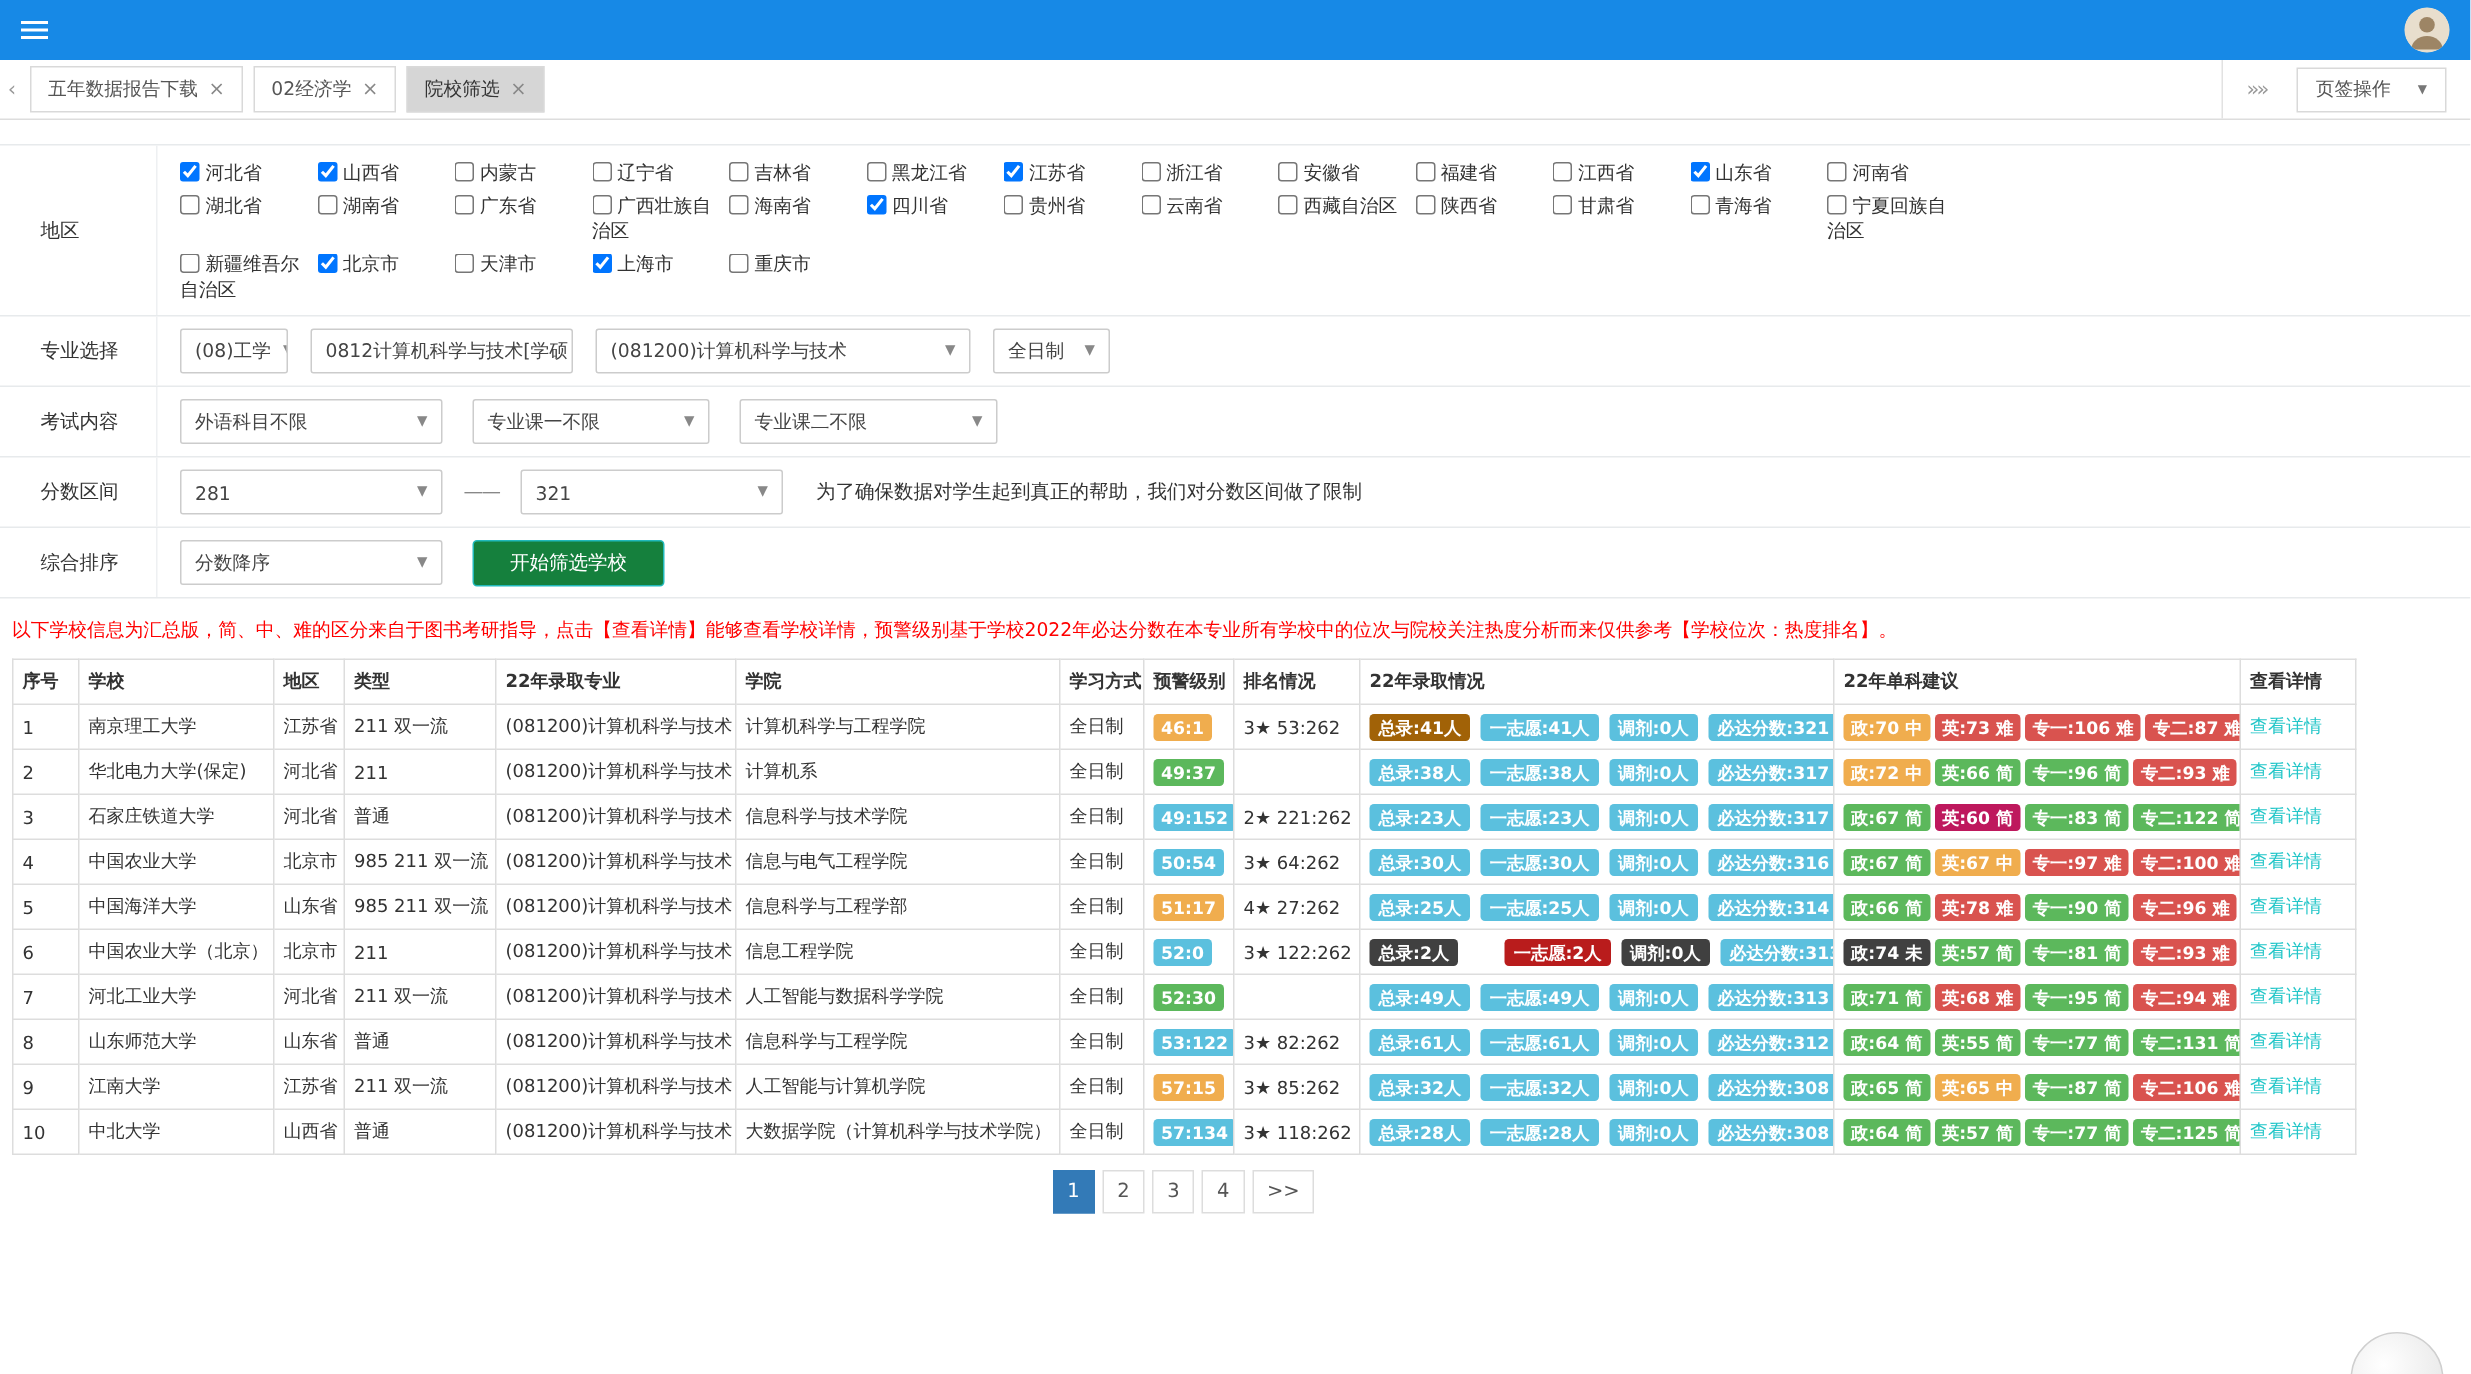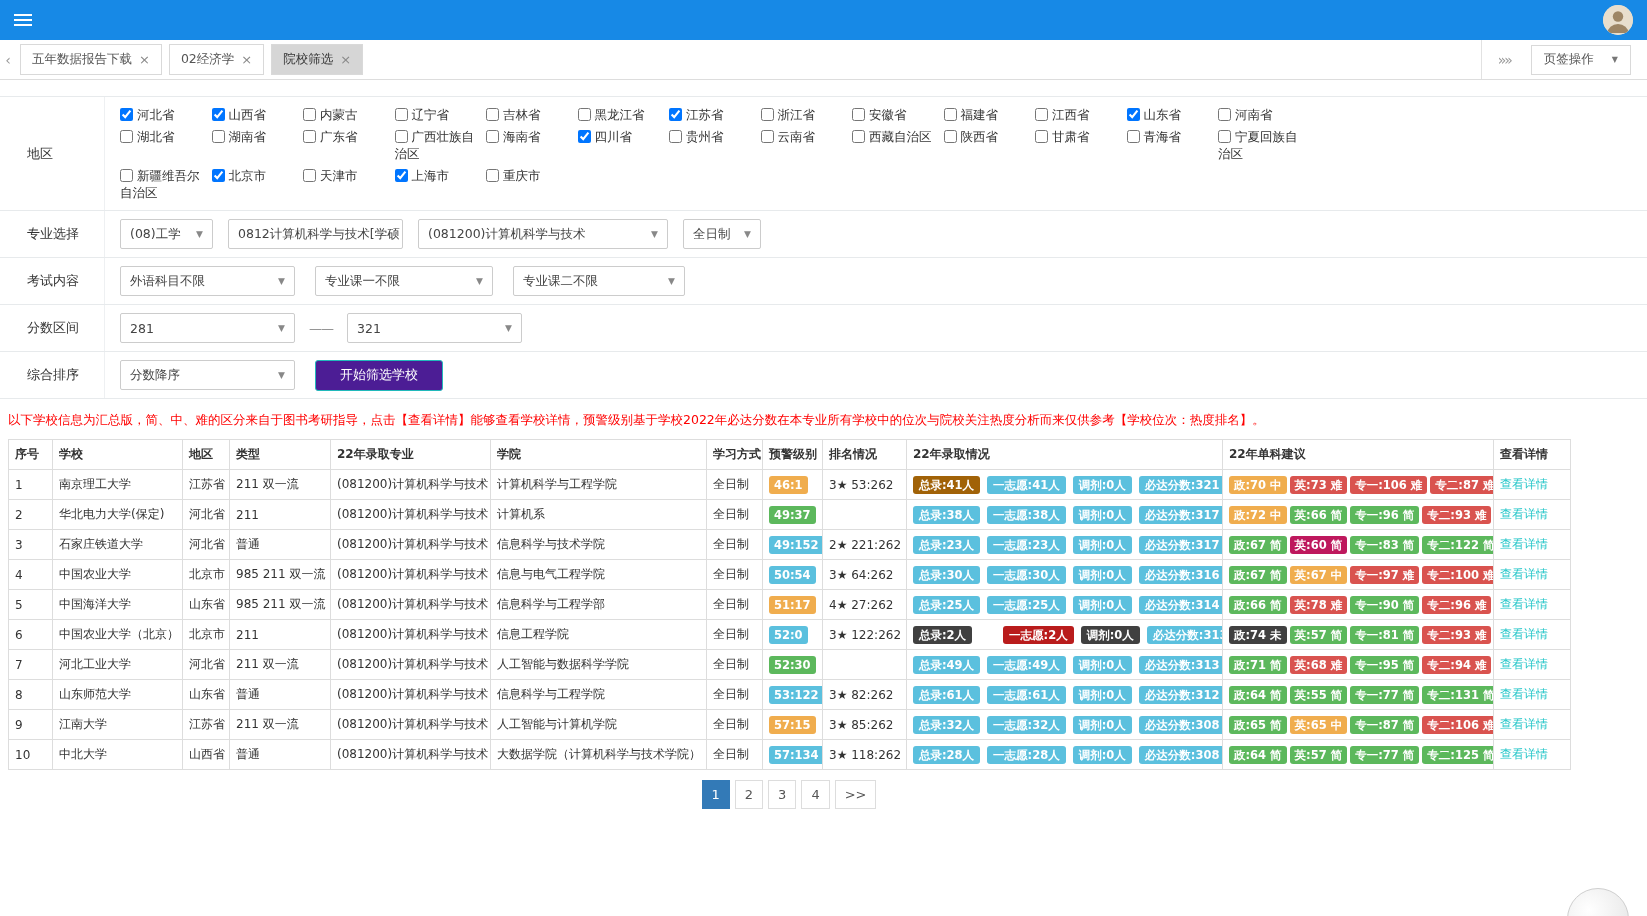--- a/index.html
+++ b/index.html
@@ -28,25 +28,25 @@
   .filter-panel{margin-top:16px;border-top:1px solid #e7eaec}
   .filter-row{display:flex;align-items:center;border-bottom:1px solid #e7eaec;min-height:47px}
   .filter-label{width:105px;min-width:105px;align-self:stretch;display:flex;align-items:center;padding-left:27px;color:#333;border-right:1px solid #eef0f2;font-size:13px}
   .filter-content{display:flex;align-items:center;margin-left:15px}
   .region-grid{display:grid;grid-template-columns:repeat(13,91.5px);row-gap:5px;padding:9px 0;align-items:start}
   .chk{display:block;font-size:12.5px;color:#333;line-height:17px;cursor:pointer}
   .chk input{vertical-align:-2px;margin-right:4px;cursor:pointer}
 
   .sel{height:30px;border:1px solid #ccc;border-radius:2px;background:#fff;display:inline-flex;align-items:center;justify-content:space-between;padding:0 9px;color:#444;font-size:12.5px;cursor:pointer;white-space:nowrap;overflow:hidden}
   .sel-caret{color:#888;font-size:9px;margin-left:8px}
-  .sel-w93{width:93px}.sel-w175{width:175px}.sel-w250{width:250px}.sel-w78{width:78px}.sel-w178{width:178px}.sel-w172{width:172px}
+  .sel-w93{width:72px}.sel-w175{width:175px}.sel-w250{width:250px}.sel-w78{width:78px}.sel-w178{width:158px}.sel-w172{width:172px}
   .gap15{gap:15px}.gap12{gap:20px}.gap10{gap:10px}
   .score-sep{color:#888;margin:0 4px;letter-spacing:-1px}
   .score-note{color:#333;font-size:13px;margin-left:12px;white-space:nowrap}
-  .btn-search{height:31px;padding:0 24px;background:#4c1d95;border:1px solid #21b9bb;color:#fff;font-size:13px;border-radius:3px;cursor:pointer;font-family:inherit}
+  .btn-search{height:31px;padding:0 24px;background:#15803d;border:1px solid #21b9bb;color:#fff;font-size:13px;border-radius:3px;cursor:pointer;font-family:inherit}
 
   
   .notice{color:#ff0000;font-size:12.5px;margin:13px 0 10px 8px;white-space:nowrap}
 
   
   .school-table{border-collapse:collapse;table-layout:fixed;width:1562px;margin-left:8px;background:#fff}
   .school-table th,.school-table td{border:1px solid #ddd;padding:4px 6px;font-size:12px;text-align:left;height:30px;white-space:nowrap;overflow:hidden}
   .school-table th{font-weight:bold;color:#333}
   .c-center{text-align:center}
   .badge{display:inline-block;color:#fff;font-weight:bold;font-size:11.5px;line-height:14px;padding:2px 5px;border-radius:3px;margin-right:3px;vertical-align:middle}
@@ -185,20 +185,21 @@
     <div class="filter-content gap10" id="score-content">
       <div class="sel sel-w175">
           <span class="sel-text">281</span>
           <span class="sel-caret">▼</span>
         </div>
         <span class="score-sep">——</span>
         <div class="sel sel-w175">
           <span class="sel-text">321</span>
           <span class="sel-caret">▼</span>
         </div>
+      <span class="score-note">为了确保数据对学生起到真正的帮助，我们对分数区间做了限制</span>
     </div>
   </div>
   <div class="filter-row">
     <div class="filter-label">综合排序</div>
     <div class="filter-content gap12" id="sort-content">
         <div class="sel sel-w175">
           <span class="sel-text">分数降序</span>
           <span class="sel-caret">▼</span>
         </div>
       <button class="btn-search">开始筛选学校</button>

